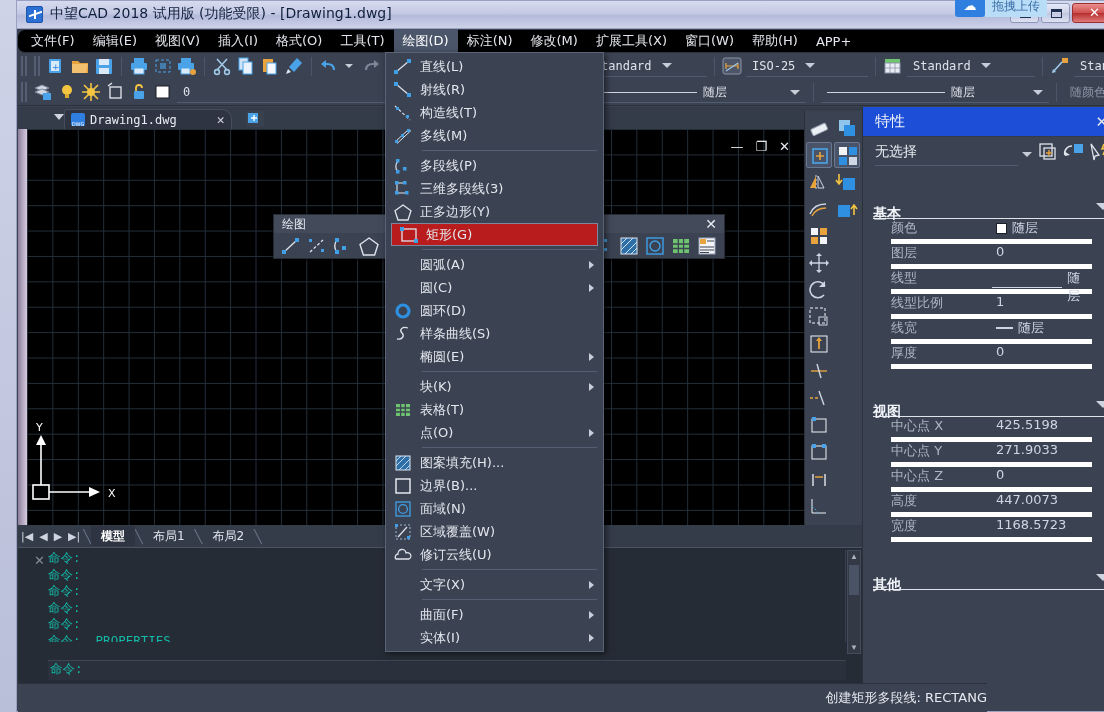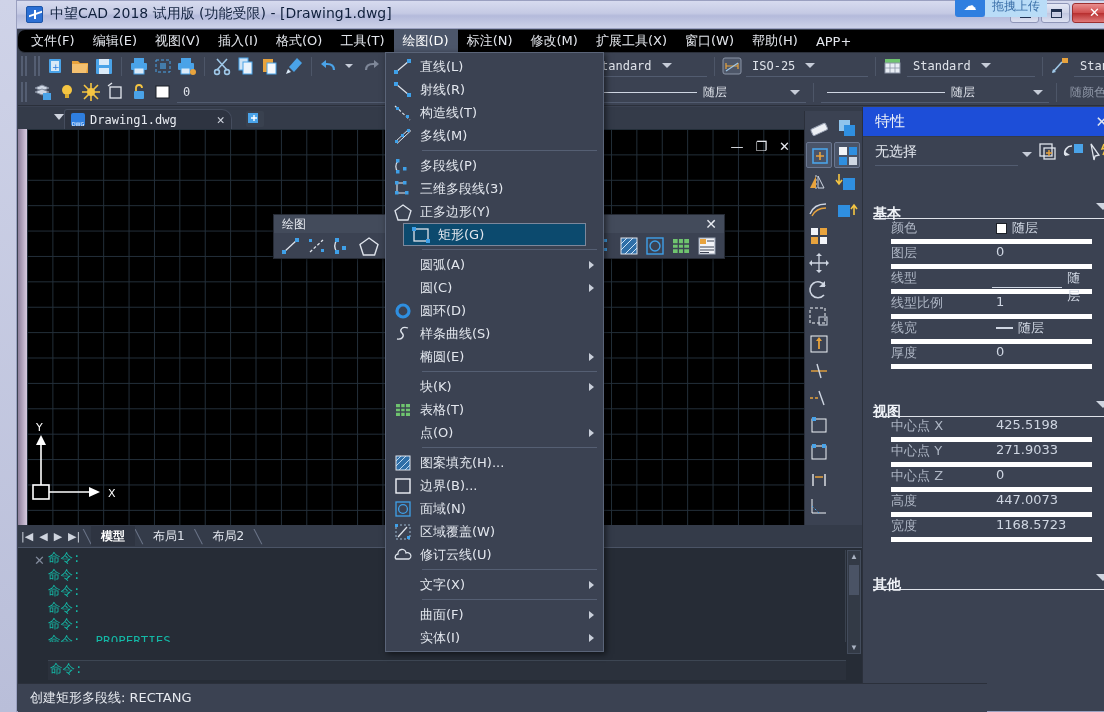--- a/index.html
+++ b/index.html
@@ -250,21 +250,21 @@
     position: absolute; right: 1px; top: 2px; width: 14px; height: 104px;
     background: #333a46; border: 1px solid #434c5c;
   }
   .cmd-vscroll .thumb { position:absolute; left:1px; right:1px; top: 1px; height: 30px; background:#4a5365;}
   .cmd-vscroll .arw {position:absolute; left:0; right:0; text-align:center; color:#aab2c2; font-size:8px;}
 
   
   .statusbar {
     position: absolute; left: 1px; top: 682px; width: 969px; height: 29px;
     background: #3b4252; border-top: 1px solid #2b303b;
-    display: flex; align-items: center;
+    display: flex; align-items: center; justify-content: flex-end;
   }
   .status-text {
     color: #e6e9ef; font-size: 13px; margin-left: 12px;
     font-family: "DejaVu Sans","Liberation Sans", sans-serif;
   }
 
   
   .props {
     position: absolute; left: 845px; top: 106px; width: 258px; height: 576px;
     background: #3b4252; border-left: 1px solid #2b303b;
@@ -346,23 +346,23 @@
   .dd-item .ic { width: 34px; height: 22px; display:flex; align-items:center; justify-content:center; }
   .dd-item .lb {
     color: #e3e7ee; font-size: 13px; font-family:"DejaVu Sans","Liberation Sans",sans-serif;
     white-space: nowrap;
   }
   .dd-item .arr {
     margin-left: auto; margin-right: 9px;
     width:0;height:0;border-top:4px solid transparent;border-bottom:4px solid transparent;border-left:5px solid #c9cfda;
   }
   .dd-item.hl {
-    background: #0c4a6e;
+    background: #b91c1c;
     border: 1px solid #7d879b;
-    margin: 0 17px; height: 23px;
+    margin: 0 5px; height: 23px;
   }
   .dd-sep { height: 1px; background: #555f73; margin: 3px 6px 3px 36px; }
 
   svg { overflow: visible; }
 </style>
 </head>
 <body>
 
 <div id="app">
   <div class="win-frame">

